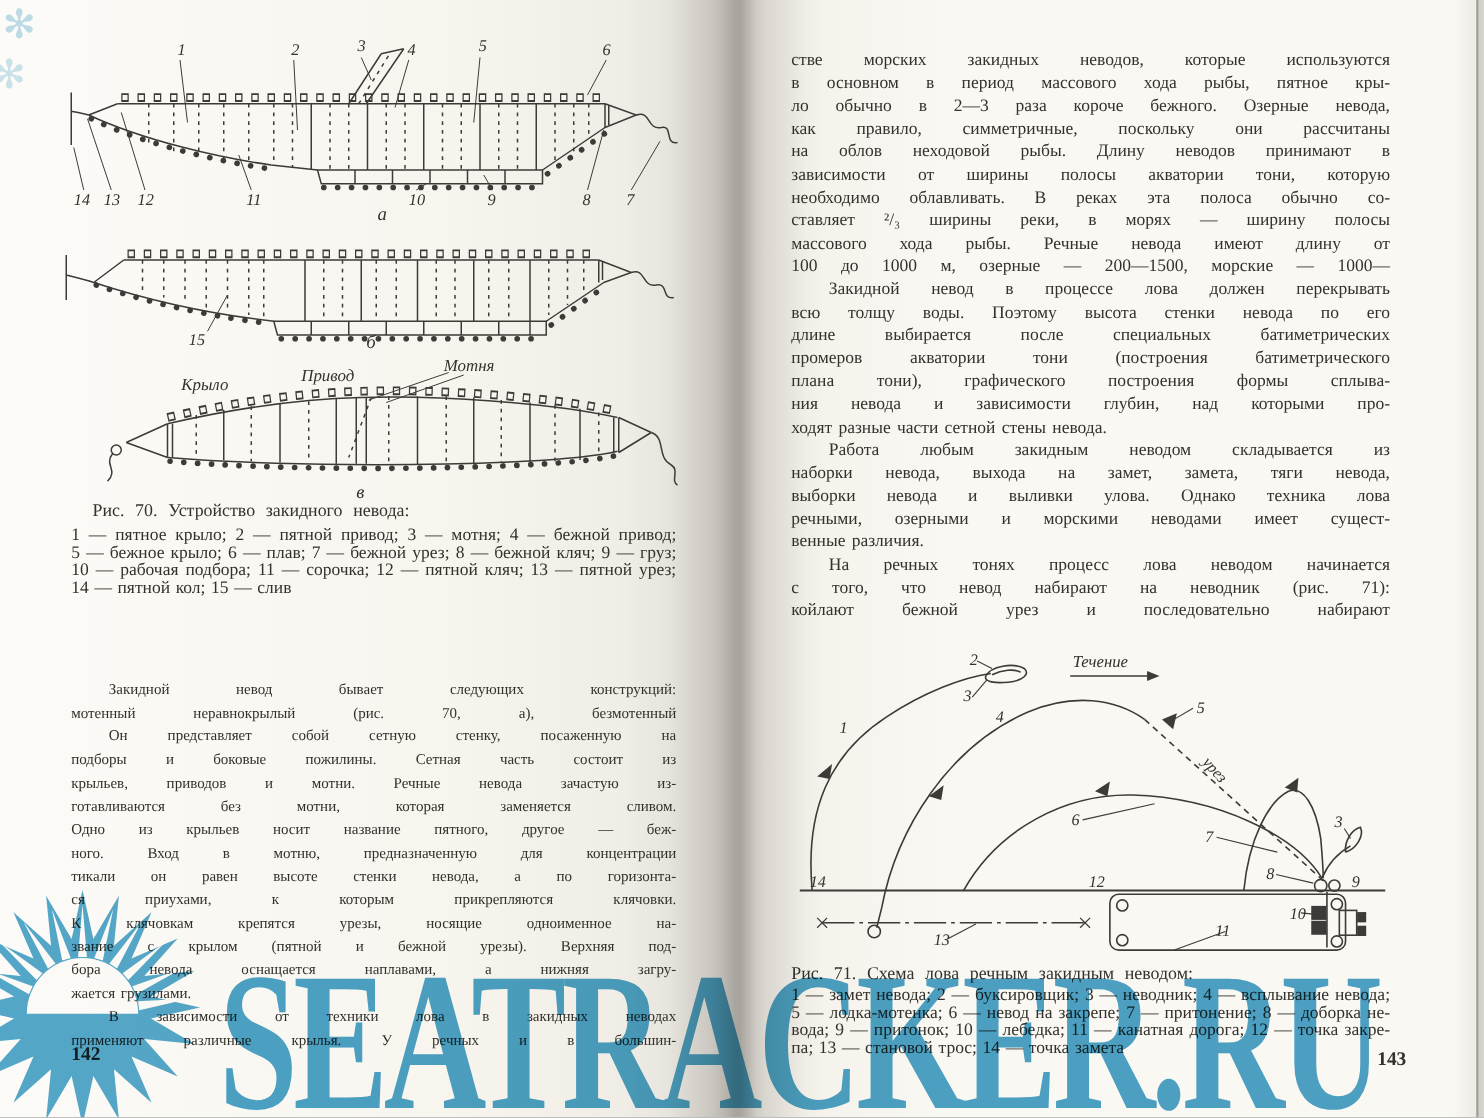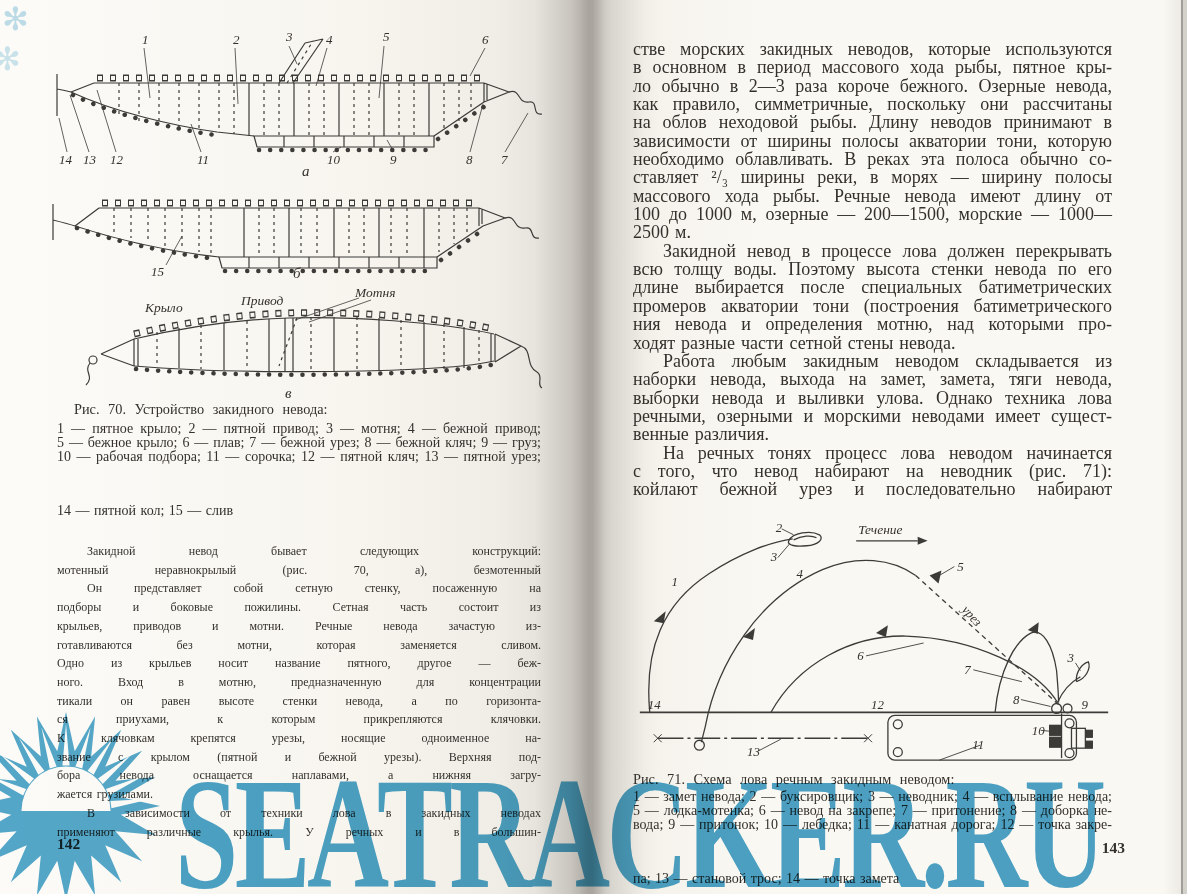--- a/index.html
+++ b/index.html
@@ -11,34 +11,34 @@
   #page-right{left:588px;width:599px;
     background:linear-gradient(90deg,#c9c6bf 0%,#e6e3dc 4%,#f5f3ec 12%,#faf8f3 30%,#faf8f3 96%,#eceae3 99%,#faf8f3 100%);}
   #gutter{position:absolute;left:535px;top:0;width:110px;height:894px;pointer-events:none;
     background:linear-gradient(90deg,rgba(60,55,48,0) 0%,rgba(60,55,48,.16) 40%,rgba(60,55,48,.26) 52%,rgba(60,55,48,.09) 64%,rgba(60,55,48,0) 100%);}
   #right-edge-line{position:absolute;left:1181px;top:0;width:2px;height:894px;background:rgba(95,92,87,.55);}
   #right-edge-strip{position:absolute;left:1183px;top:0;width:4px;height:894px;background:#d4d1ca;}
 
   
   .col{position:absolute;}
   #left-body{left:57px;top:494px;width:484px;font-size:12px;line-height:18.7px;margin-top:48px;}
-  #right-body{left:633px;top:40px;width:479px;font-size:18px;line-height:18.35px;}
+  #right-body{left:633px;top:40px;width:479px;font-size:14px;line-height:18.35px;}
   .bl{text-align:justify;text-align-last:justify;word-spacing:1.5px;white-space:normal;}
   .bl.end{text-align-last:left;}
   .bl.ind{text-indent:30px;}
 
   
   .cap-title{position:absolute;font-size:14.3px;word-spacing:5px;}
   #cap70-title{left:74px;top:401px;}
   #cap71-title{left:633px;top:771px;}
   .cap-lines{position:absolute;}
   #cap70-lines{left:57px;top:422px;width:484px;}
   #cap71-lines{left:633px;top:790px;width:479px;}
   .cl{font-size:14px;line-height:13.9px;text-align:justify;text-align-last:justify;word-spacing:1px;}
-  .cl.end{text-align-last:left;margin-top:40px;}
+  .cl.end{text-align-last:left;}
 
   .page-num{position:absolute;font-size:15.5px;font-weight:bold;}
   #pn-142{left:57px;top:835px;}
   #pn-143{left:1085px;top:839px;width:40px;text-align:right;}
 
   
   .fig{position:absolute;}
   #fig70a{left:38px;top:26px;}
   #fig70b{left:38px;top:178px;}
   #fig70v{left:38px;top:282px;}
@@ -230,26 +230,26 @@
       <div class="bl">стве морских закидных неводов, которые используются</div>
       <div class="bl">в основном в период массового хода рыбы, пятное кры-</div>
       <div class="bl">ло обычно в 2—3 раза короче бежного. Озерные невода,</div>
       <div class="bl">как правило, симметричные, поскольку они рассчитаны</div>
       <div class="bl">на облов неходовой рыбы. Длину неводов принимают в</div>
       <div class="bl">зависимости от ширины полосы акватории тони, которую</div>
       <div class="bl">необходимо облавливать. В реках эта полоса обычно со-</div>
       <div class="bl">ставляет ²/₃ ширины реки, в морях — ширину полосы</div>
       <div class="bl">массового хода рыбы. Речные невода имеют длину от</div>
       <div class="bl">100 до 1000 м, озерные — 200—1500, морские — 1000—</div>
-      <div class="bl end">2500 м.</div>
       <div class="bl ind">Закидной невод в процессе лова должен перекрывать</div>
       <div class="bl">всю толщу воды. Поэтому высота стенки невода по его</div>
       <div class="bl">длине выбирается после специальных батиметрических</div>
       <div class="bl">промеров акватории тони (построения батиметрического</div>
-      <div class="bl">ния невода и определения мотню, над которыми про-</div>
+      <div class="bl">плана тони), графического построения формы сплыва-</div>
+      <div class="bl">ния невода и зависимости глубин, над которыми про-</div>
       <div class="bl end">ходят разные части сетной стены невода.</div>
       <div class="bl ind">Работа любым закидным неводом складывается из</div>
       <div class="bl">наборки невода, выхода на замет, замета, тяги невода,</div>
       <div class="bl">выборки невода и выливки улова. Однако техника лова</div>
       <div class="bl">речными, озерными и морскими неводами имеет сущест-</div>
       <div class="bl end">венные различия.</div>
       <div class="bl ind">На речных тонях процесс лова неводом начинается</div>
       <div class="bl">с того, что невод набирают на неводник (рис. 71):</div>
       <div class="bl">койлают бежной урез и последовательно набирают</div>
     </div>

